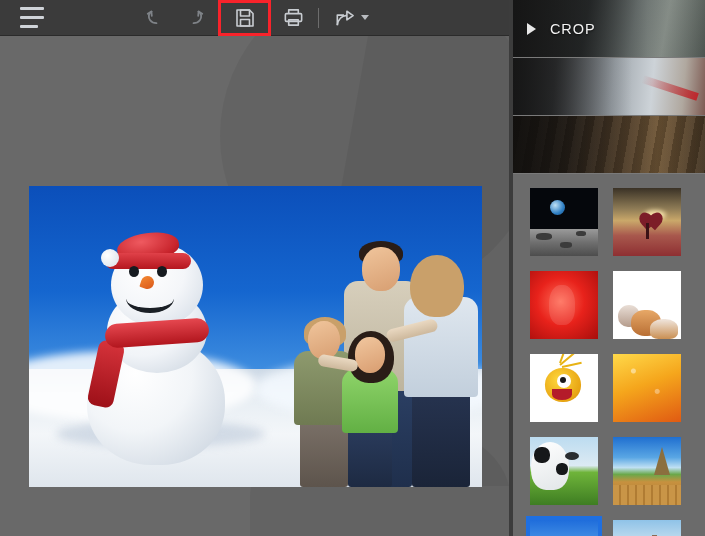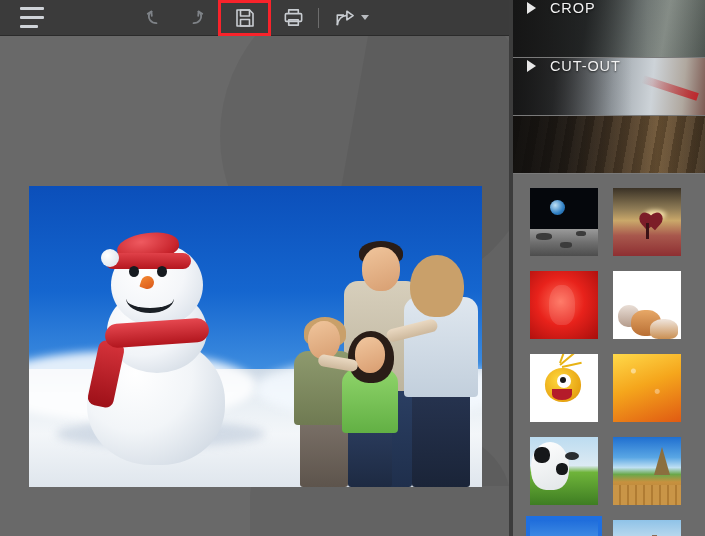--- a/index.html
+++ b/index.html
@@ -166,21 +166,21 @@
 
   .arm{position:absolute;border-radius:10px;background:linear-gradient(180deg,#ead9c2,#cdb89c);}
 
   
   .panel-div{position:absolute;left:509px;top:0;width:4px;height:536px;background:#3c3c3c;}
   .panel{
     position:absolute;left:513px;top:0;width:192px;height:536px;
     background:#6b6b6b;overflow:hidden;
   }
   .sec-head{
-    position:relative;height:57px;overflow:hidden;display:flex;align-items:flex-start;
+    position:relative;height:57px;overflow:hidden;display:flex;align-items:center;
     border-bottom:1px solid rgba(255,255,255,.10);
   }
   .sec-head .bg{position:absolute;inset:0;}
   .crop-bg{background:linear-gradient(100deg,#2a2b2a 0%,#34393a 38%,#7b8482 62%,#9aa39c 78%,#555d58 100%);}
   .cutout-bg{background:linear-gradient(95deg,#262728 0%,#3a3c3e 22%,#9fa6ac 52%,#cdd3d8 72%,#b0a89f 88%,#7d5a52 100%);}
   .cutout-bg:after{
     content:"";position:absolute;right:6px;top:26px;width:58px;height:8px;
     background:linear-gradient(90deg,rgba(190,40,45,0),#be282d);transform:rotate(18deg);
   }
   .pm-bg{background:linear-gradient(95deg,#1e1a16 0%,#3a2e22 28%,#6d5336 55%,#8a6a42 75%,#4b3a26 100%);}
@@ -396,24 +396,20 @@
       <div class="shade"></div>
       <div class="inner">
         <span class="tri-right"></span>
         <span class="sec-label">CROP</span>
       </div>
     </div>
 
     <div class="sec-head">
       <div class="bg cutout-bg"></div>
       <div class="shade" style="background:linear-gradient(90deg,rgba(20,20,20,.88) 0%,rgba(20,20,20,.35) 34%,rgba(20,20,20,0) 62%);"></div>
-      <div class="inner">
-        <span class="tri-right"></span>
-        <span class="sec-label">CUT-OUT</span>
-      </div>
     </div>
 
     <div class="sec-head">
       <div class="bg pm-bg"></div>
       <div class="shade" style="background:linear-gradient(90deg,rgba(18,16,14,.92) 0%,rgba(18,16,14,.5) 40%,rgba(18,16,14,.2) 75%,rgba(18,16,14,.15) 100%);"></div>
     </div>
 
     <div class="thumbs">
 
       <div class="thumb t-moon">

